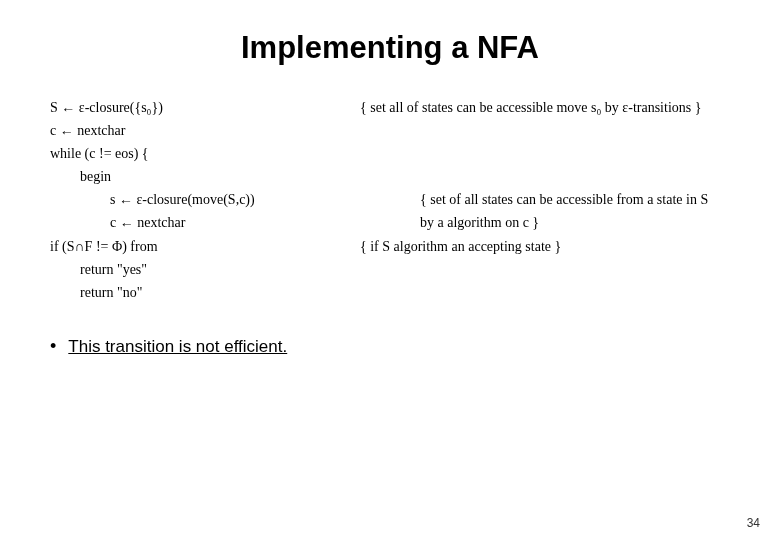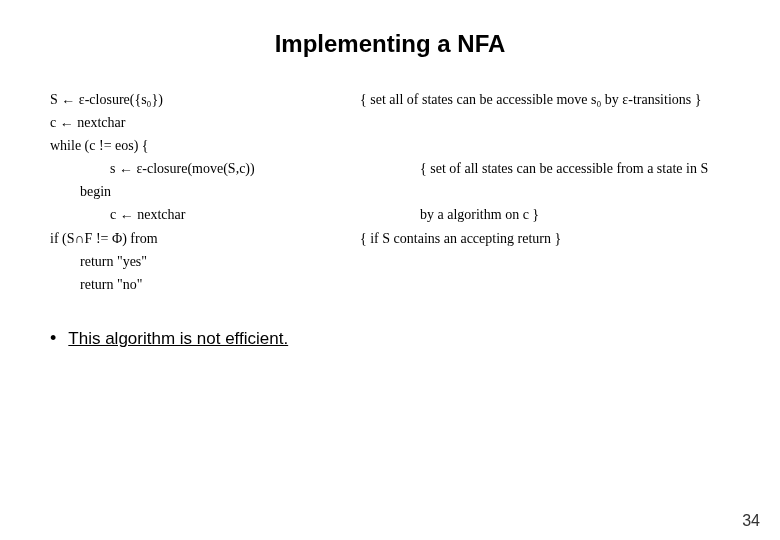--- a/index.html
+++ b/index.html
@@ -14,21 +14,21 @@
 
     .slide {
       width: 780px;
       height: 540px;
       padding: 30px 50px 20px 50px;
       position: relative;
     }
 
     .title {
       text-align: center;
-      font-size: 24px;
+      font-size: 31px;
       font-weight: bold;
       font-family: Arial, sans-serif;
       margin-bottom: 30px;
       color: #000;
     }
 
     .code-block {
       font-family: 'Times New Roman', Times, serif;
       font-size: 14px;
       line-height: 1.65;
@@ -75,21 +75,21 @@
       font-size: 17px;
       font-family: Arial, sans-serif;
       font-weight: normal;
       text-decoration: underline;
     }
 
     .page-num {
       position: absolute;
       bottom: 10px;
       right: 20px;
-      font-size: 16px;
+      font-size: 12px;
       color: #333;
       font-family: Arial, sans-serif;
     }
   </style>
 </head>
 <body>
 
 <div class="slide">
   <div class="title">Implementing a NFA</div>
 
@@ -101,50 +101,50 @@
     </div>
 
     <div class="code-row">
       <div class="code-left">c ← nextchar</div>
     </div>
 
     <div class="code-row">
       <div class="code-left">while (c != eos) {</div>
     </div>
 
+    <div class="code-row indent1">
+      <div class="code-left">begin</div>
+    </div>
+
     <div class="code-row indent2">
       <div class="code-left">s ← ε-closure(move(S,c))</div>
       <div class="code-right">{ set of all states can be accessible from a state in S</div>
-    </div>
-
-    <div class="code-row indent1">
-      <div class="code-left">begin</div>
     </div>
 
     <div class="code-row indent2">
       <div class="code-left">c ← nextchar</div>
       <div class="code-right">by a algorithm on c }</div>
     </div>
 
 
     <div class="code-row">
       <div class="code-left">if (S∩F != Φ) from</div>
-      <div class="code-right">{ if S contains an accepting return }</div>
+      <div class="code-right">{ if S algorithm an accepting state }</div>
     </div>
 
     <div class="code-row indent1">
       <div class="code-left">return "yes"</div>
     </div>
 
 
     <div class="code-row indent1">
       <div class="code-left">return "no"</div>
     </div>
 
   </div>
 
   <div class="bullet-section">
     <span class="bullet-dot">•</span>
-    <span class="bullet-text">This algorithm is not efficient.</span>
+    <span class="bullet-text">This transition is not efficient.</span>
   </div>
 
   <div class="page-num">34</div>
 </div>
 
 </body></html>

